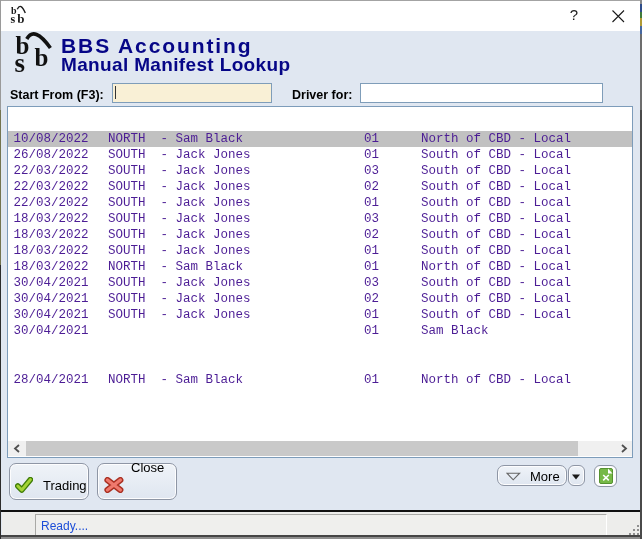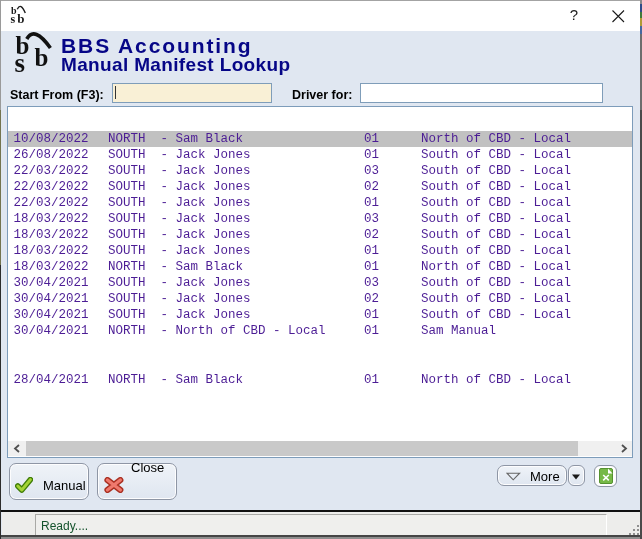--- a/index.html
+++ b/index.html
@@ -34,21 +34,21 @@
   .btn{border:1px solid #8e96a5;border-radius:7px;
        background:linear-gradient(#eff3f8,#dfe6f0);
        box-shadow:inset 0 0 0 1px #fdfdfe;}
   .btntext{font-size:13px;color:#000;}
   
   #blackline{left:0;top:509px;width:642px;height:2px;background:#101010;}
   #statusbar{left:1px;top:511px;width:640px;height:24px;background:#ededeb;}
   #spanel{left:34px;top:512.5px;width:570px;height:20px;background:#efefed;
       border-top:1px solid #a9a9a6;border-left:1px solid #a9a9a6;
       border-bottom:1px solid #ffffff;border-right:1px solid #ffffff;}
-  #ready{left:40px;top:518px;font-size:12px;color:#14532d;}
+  #ready{left:40px;top:518px;font-size:12px;color:#1d4ed8;}
   #botborder{left:0;top:535px;width:642px;height:2px;background:#454545;}
   #botedge{left:0;top:537px;width:642px;height:2px;background:#8e8e8e;}
   
   #ledge{left:0;top:0;width:1px;height:539px;background:linear-gradient(#9a9a9a 0 110px,#74744f 110px 265px,#2c2c2c 265px 100%);}
   #redge{left:640px;top:0;width:2px;height:539px;background:linear-gradient(#8a8a8a 0 4px,#2f4d8a 4px 12px,#3f7a3a 12px 18px,#b09a35 18px 26px,#4668a0 26px 34px,#6d6d6d 34px 110px,#4a4a4a 110px 100%);}
 </style>
 </head>
 <body>
 <div class="abs" id="topborder"></div>
 <div class="abs" id="win">
@@ -90,40 +90,40 @@
         <div class="row abs" style="top:32px;"><span class="c0">22/03/2022</span><span class="c1">SOUTH  - Jack Jones</span><span class="c2">03</span><span class="c3">South of CBD - Local</span></div>
         <div class="row abs" style="top:48px;"><span class="c0">22/03/2022</span><span class="c1">SOUTH  - Jack Jones</span><span class="c2">02</span><span class="c3">South of CBD - Local</span></div>
         <div class="row abs" style="top:64px;"><span class="c0">22/03/2022</span><span class="c1">SOUTH  - Jack Jones</span><span class="c2">01</span><span class="c3">South of CBD - Local</span></div>
         <div class="row abs" style="top:80px;"><span class="c0">18/03/2022</span><span class="c1">SOUTH  - Jack Jones</span><span class="c2">03</span><span class="c3">South of CBD - Local</span></div>
         <div class="row abs" style="top:96px;"><span class="c0">18/03/2022</span><span class="c1">SOUTH  - Jack Jones</span><span class="c2">02</span><span class="c3">South of CBD - Local</span></div>
         <div class="row abs" style="top:112px;"><span class="c0">18/03/2022</span><span class="c1">SOUTH  - Jack Jones</span><span class="c2">01</span><span class="c3">South of CBD - Local</span></div>
         <div class="row abs" style="top:128px;"><span class="c0">18/03/2022</span><span class="c1">NORTH  - Sam Black</span><span class="c2">01</span><span class="c3">North of CBD - Local</span></div>
         <div class="row abs" style="top:144px;"><span class="c0">30/04/2021</span><span class="c1">SOUTH  - Jack Jones</span><span class="c2">03</span><span class="c3">South of CBD - Local</span></div>
         <div class="row abs" style="top:160px;"><span class="c0">30/04/2021</span><span class="c1">SOUTH  - Jack Jones</span><span class="c2">02</span><span class="c3">South of CBD - Local</span></div>
         <div class="row abs" style="top:176px;"><span class="c0">30/04/2021</span><span class="c1">SOUTH  - Jack Jones</span><span class="c2">01</span><span class="c3">South of CBD - Local</span></div>
-        <div class="row abs" style="top:192px;"><span class="c0">30/04/2021</span><span class="c1">NORTH  - North of CBD - Local</span><span class="c2">01</span><span class="c3">Sam Manual</span></div>
+        <div class="row abs" style="top:192px;"><span class="c0">30/04/2021</span><span class="c2">01</span><span class="c3">Sam Black</span></div>
         <div class="row abs" style="top:212px;margin-top:29px;"><span class="c0">28/04/2021</span><span class="c1">NORTH  - Sam Black</span><span class="c2">01</span><span class="c3">North of CBD - Local</span></div>
       </div>
     <div class="abs" id="hscroll">
       <svg class="abs" style="left:5px;top:3px" width="8" height="9" viewBox="0 0 8 9">
           <path d="M6,1 L2,4.5 L6,8" stroke="#505050" stroke-width="1.8" fill="none"></path>
         </svg>
       <div class="abs" id="hthumb"></div>
       <svg class="abs" style="left:612px;top:3px" width="8" height="9" viewBox="0 0 8 9">
           <path d="M2,1 L6,4.5 L2,8" stroke="#505050" stroke-width="1.8" fill="none"></path>
         </svg>
     </div>
   </div>
 
   <div class="abs btn" style="left:8px;top:462px;width:78px;height:35px;"></div>
   <svg class="abs" style="left:14px;top:476px" width="18" height="16" viewBox="0 0 18 16">
     <path d="M2.8,9 L6.8,13 L15.4,2.6" fill="none" stroke="#3f7d07" stroke-width="5.6" stroke-linecap="round" stroke-linejoin="round"></path>
     <path d="M2.8,9 L6.8,13 L15.4,2.6" fill="none" stroke="#a4d435" stroke-width="3" stroke-linecap="round" stroke-linejoin="round"></path>
   </svg>
-  <div class="abs btntext" style="left:42px;top:477px;">Manual</div>
+  <div class="abs btntext" style="left:42px;top:477px;">Trading</div>
 
   <div class="abs btn" style="left:96px;top:462px;width:78px;height:35px;"></div>
   <svg class="abs" style="left:103px;top:476px" width="20" height="16" viewBox="0 0 20 16">
     <path d="M3.4,3 L16.4,13 M16.4,3 L3.4,13" fill="none" stroke="#aa3022" stroke-width="6" stroke-linecap="round"></path>
     <path d="M3.4,3 L16.4,13 M16.4,3 L3.4,13" fill="none" stroke="#f0796d" stroke-width="3.2" stroke-linecap="round"></path>
   </svg>
   <div class="abs btntext" style="left:130px;top:459px;">Close</div>
 
   <div class="abs btn" style="left:496px;top:464px;width:68px;height:19px;border-radius:7px;"></div>
   <svg class="abs" style="left:505px;top:471px" width="15" height="9" viewBox="0 0 16 9">

